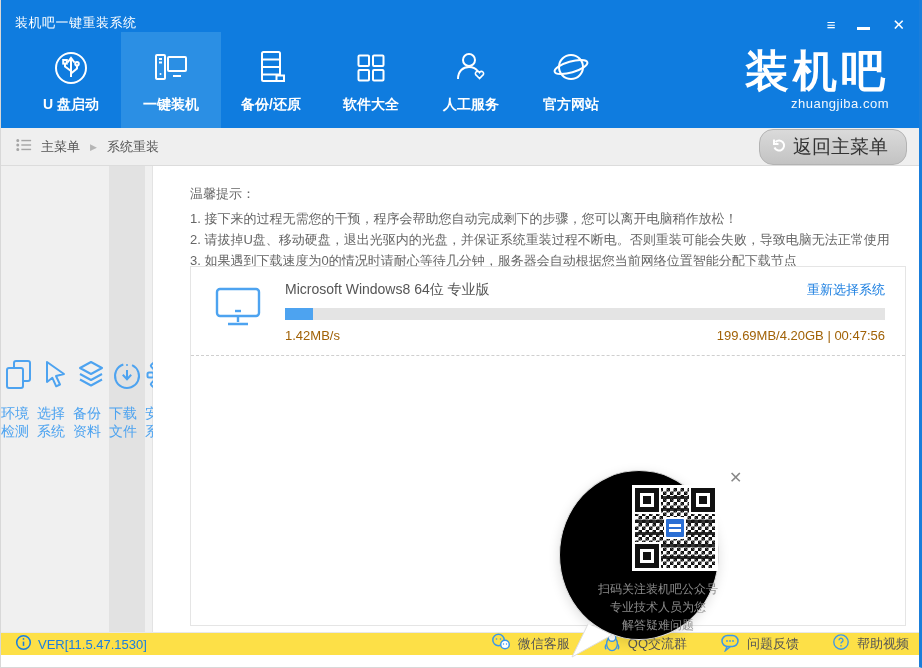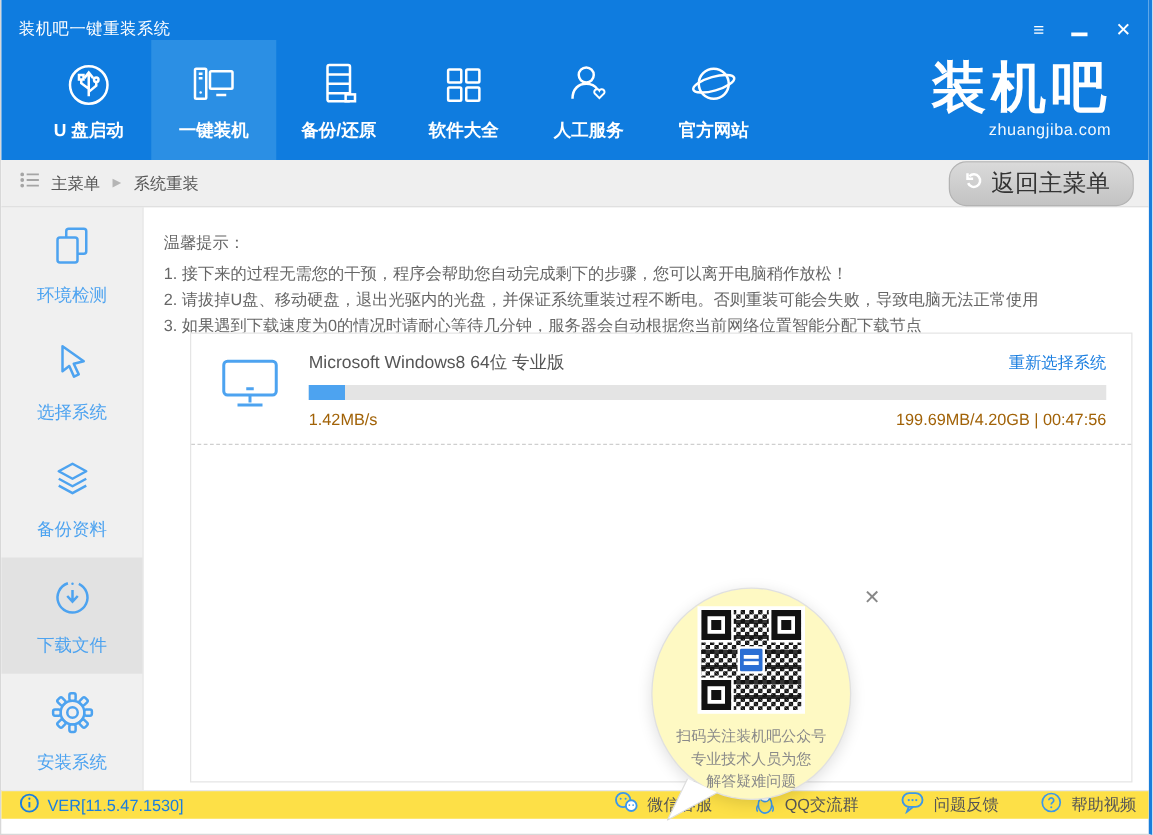--- a/index.html
+++ b/index.html
@@ -39,30 +39,30 @@
   .breadcrumb .txt { font-size:13px; color:#555; }
   .breadcrumb .arr { font-size:9px; color:#b5b5b5; margin:0 2px; }
   .back-btn {
     margin-left:auto; display:flex; align-items:center; gap:7px;
     background:linear-gradient(#dadada,#c3c3c3); border:1px solid #b3b3b3;
     border-radius:14px; padding:4px 18px 4px 10px; cursor:pointer;
   }
   .back-btn .txt { font-size:19px; color:#333; }
   
   .body { display:flex; height:466px; }
-  .sidebar { width:114px; background:#f0f0f0; border-right:1px solid #e3e3e3; display:flex; flex-direction:column; }
+  .sidebar { width:152px; background:#f0f0f0; border-right:1px solid #e3e3e3; display:flex; flex-direction:row; }
   .side-item {
     flex:1; display:flex; flex-direction:column; align-items:center;
     justify-content:center; gap:8px; cursor:pointer;
   }
   .side-item.active { background:#e2e2e2; }
   .side-item .lbl { font-size:14px; color:#4da3f0; }
   .content { flex:1; position:relative; background:#fff; }
   
-  .tips { margin:19px 17px 0 16px; font-size:13px; color:#666; }
+  .tips { margin:19px 17px 0 37px; font-size:13px; color:#666; }
   .tips .t-title { margin-bottom:5px; }
   .tips .t-line { line-height:21px; }
   
   .mainbox {
     position:absolute; left:37px; right:13px; top:100px; bottom:6px;
     border:1px solid #e5e5e5; background:#fff;
   }
   .dl-section {
     display:flex; gap:22px; padding:14px 20px 12px 22px;
     border-bottom:1px dashed #cfcfcf; align-items:flex-start;
@@ -71,23 +71,23 @@
   .dl-row1 { display:flex; align-items:center; }
   .os-name { font-size:14px; color:#555; }
   .reselect { margin-left:auto; font-size:13px; color:#1a7ee0; cursor:pointer; }
   .progress-track { height:12px; background:#e4e4e4; margin:9px 0 8px; }
   .progress-fill { height:100%; background:#4da3f0; width:4.6%; }
   .dl-row3 { display:flex; font-size:13px; color:#a16207; }
   .dl-stats { margin-left:auto; }
   
   .qr-pop {
     position:absolute; left:406px; top:304px; width:160px; height:170px;
-    background:#fef9c3; border:1px solid #e0e0e0; border-radius:50%;
+    background:#000000; border:1px solid #e0e0e0; border-radius:50%;
     box-shadow:0 3px 12px rgba(0,0,0,.13); z-index:5;
-    display:flex; flex-direction:column; align-items:center; padding-top:14px;
+    display:flex; flex-direction:column; align-items:flex-end; padding-top:14px;
   }
   .qr-tail { position:absolute; left:8px; bottom:-24px; }
   .qr-code {
     width:86px; height:86px; background:#fff; padding:3px; position:relative;
   }
   .qr-fill {
     position:absolute; inset:3px;
     background-image:
       linear-gradient(45deg,#111 25%,transparent 25%,transparent 75%,#111 75%),
       linear-gradient(45deg,#111 25%,transparent 25%,transparent 75%,#111 75%),

